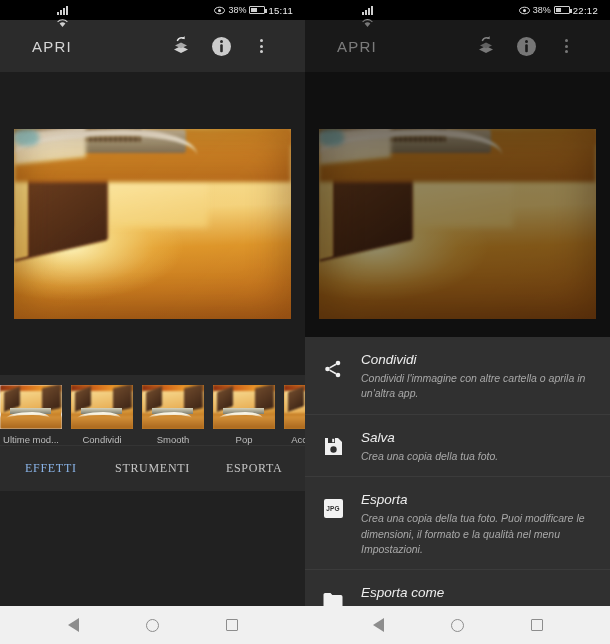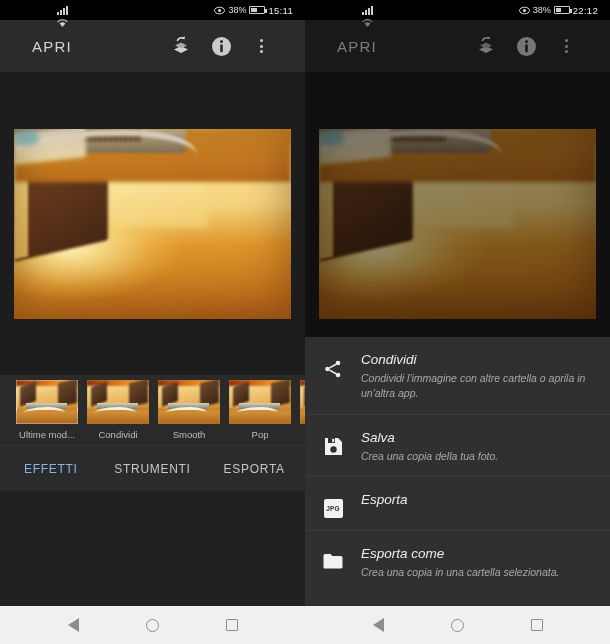--- a/index.html
+++ b/index.html
@@ -169,22 +169,21 @@
   }
   .ph-vig {
     inset: 0;
     box-shadow: inset 0 0 34px 10px rgba(70,25,0,.30);
   }
 
   
   .filmstrip {
     height: 70px;
     background: #2a2a2a;
-    display: flex; align-items: center;
-    padding-left: 16px;
+    display: flex; align-items: flex-end;
     gap: 9px;
     overflow: hidden;
   }
   .thumb-wrap { width: 62px; flex: 0 0 auto; }
   .thumb {
     position: relative;
     width: 62px; height: 44px;
     overflow: hidden;
     background: #c9832a;
   }
@@ -234,20 +233,21 @@
     overflow: hidden;
   }
 
   
   .tabbar {
     height: 46px;
     background: #2b2b2b;
     display: flex;
     align-items: center;
     border-top: 1px solid #343434;
+    font-family: Liberation Serif, serif;
   }
   .tab {
     flex: 1;
     text-align: center;
     font-size: 12px;
     letter-spacing: .7px;
     color: #c6c6c6;
   }
   .tab.active { color: #8ab4e8; }
 
@@ -592,20 +592,21 @@
           <div class="mi-sub">Crea una copia della tua foto.</div>
         </div>
       </div>
 
       <div class="menu-item">
         <div class="mi-icon">
           <span class="jpg-badge">JPG</span>
         </div>
         <div class="mi-text">
           <div class="mi-title">Esporta</div>
+          <div class="mi-sub">Crea una copia della tua foto. Puoi modificare le dimensioni, il formato e la qualità nel menu Impostazioni.</div>
         </div>
       </div>
 
       <div class="menu-item">
         <div class="mi-icon">
           <svg width="20" height="16" viewBox="0 0 20 16">
             <path d="M0.5 2.5 a1.6 1.6 0 0 1 1.6 -1.6 h5.4 l1.8 2.2 h8.6 a1.6 1.6 0 0 1 1.6 1.6 v9.2 a1.6 1.6 0 0 1 -1.6 1.6 h-15.8 a1.6 1.6 0 0 1 -1.6 -1.6 Z" fill="#f0f0f0"></path>
           </svg>
         </div>
         <div class="mi-text">

